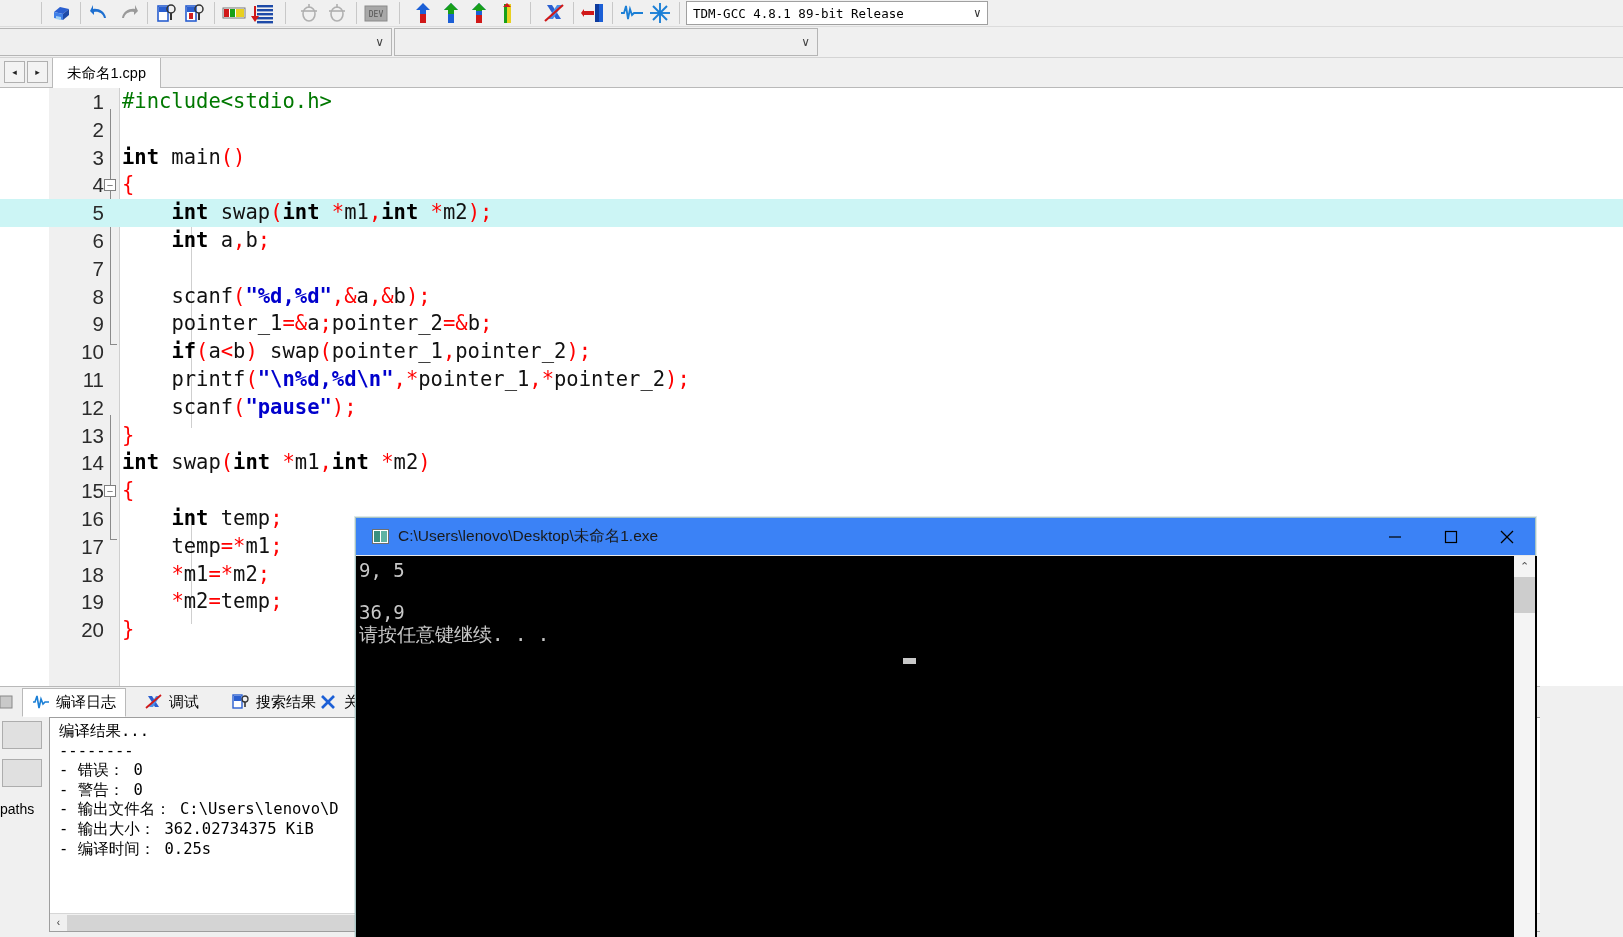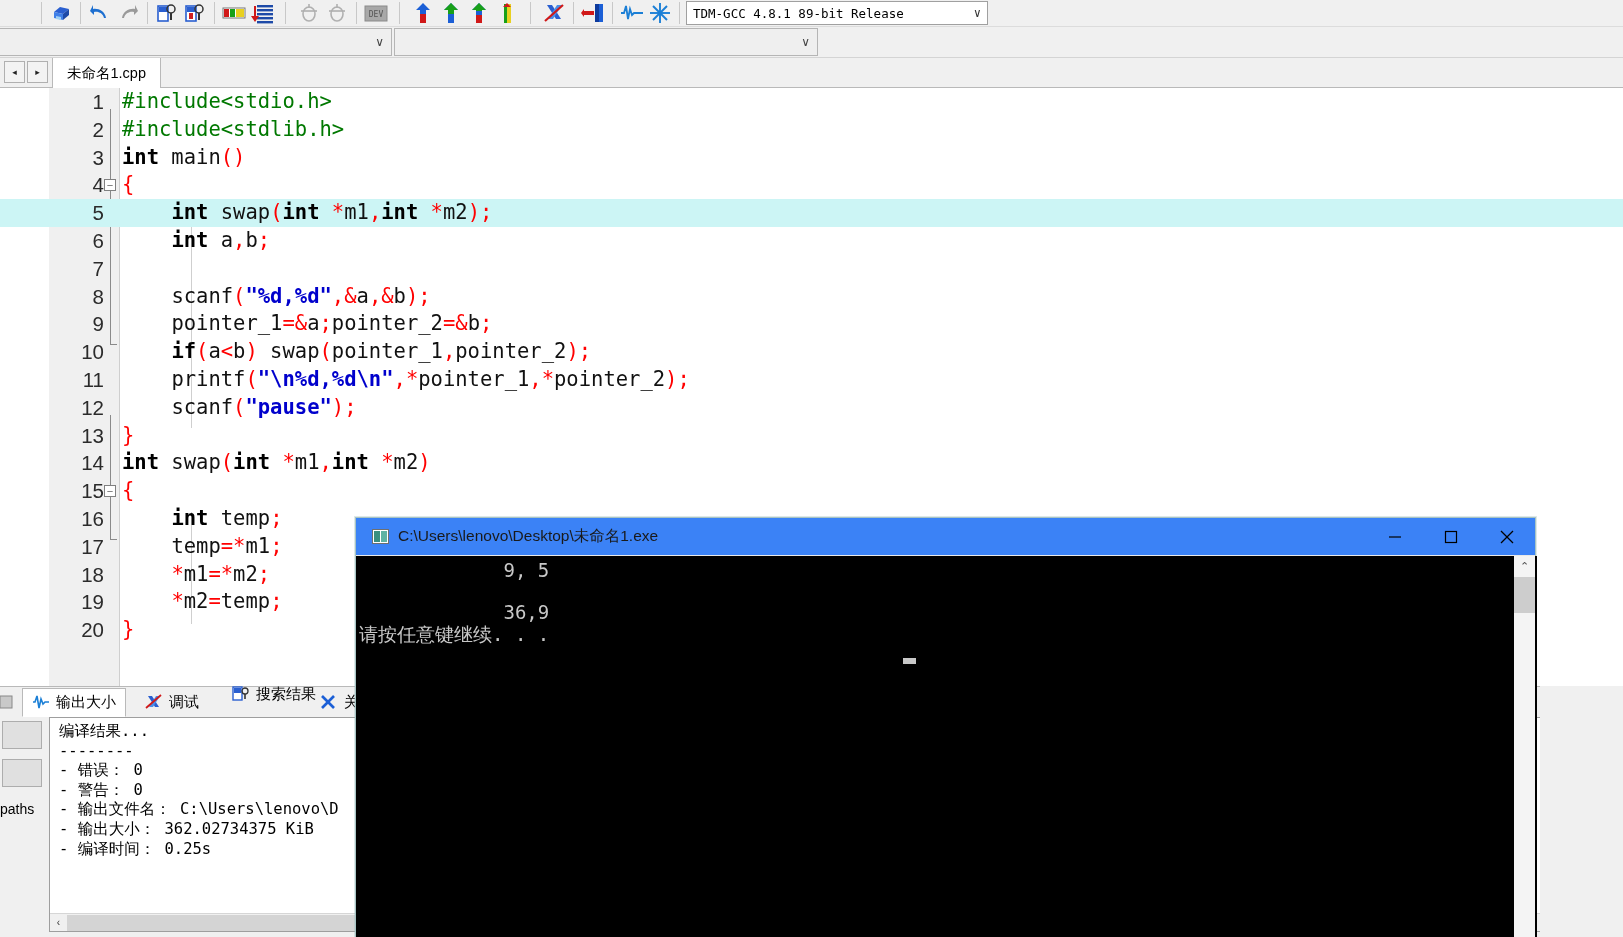--- a/index.html
+++ b/index.html
@@ -298,21 +298,20 @@
     background: #000000;
     overflow: hidden;
   }
   .console-text {
     position: absolute; left: 3px; top: 4px;
     color: #c8c8c8;
     font-family: "DejaVu Sans Mono", monospace;
     font-size: 19px;
     line-height: 21.2px;
     white-space: pre;
-    text-align: right;
   }
   .console-cursor {
     position: absolute;
     left: 547px; top: 102px;
     width: 13px; height: 6px;
     background: #c8c8c8;
   }
   .console-scroll {
     position: absolute; right: 0; top: 38px;
     width: 21px; height: 382px;
@@ -536,21 +535,21 @@
     <div class="fold-line" style="top:21px; height:236px;">
       <div class="cap"></div>
     </div>
     <div class="fold-line" style="top:327px; height:125px;">
       <div class="cap"></div>
     </div>
     <div class="indent-guide" style="left:191px; top:118px; height:222px;"></div>
     <div class="indent-guide" style="left:191px; top:424px; height:112px;"></div>
     <div class="code-area" id="code-area">
         <div class="cl"><span class="lnum">1</span><span class="txt"><span class="pp">#include&lt;stdio.h&gt;</span></span></div>
-        <div class="cl"><span class="lnum">2</span><span class="txt"><span class="pp">#include&lt;stdlib.h&gt;</span></span></div>
+        <div class="cl"><span class="lnum">2</span></div>
         <div class="cl"><span class="lnum">3</span><span class="txt"><span class="k">int</span><span class="n"> main</span><span class="p">()</span></span></div>
         <div class="cl"><span class="lnum">4</span><span class="fold" style="border: 1px solid rgb(128, 128, 128); line-height: 10px; height: 12px; width: 12px; background: rgb(255, 255, 255); top: 8px; position: absolute;">−</span><span class="txt"><span class="p">{</span></span></div>
         <div class="cl hl"><span class="lnum">5</span><span class="txt"><span>    </span><span class="k">int</span><span class="n"> swap</span><span class="p">(</span><span class="k">int</span><span class="n"> </span><span class="p">*</span><span class="n">m1</span><span class="p">,</span><span class="k">int</span><span class="n"> </span><span class="p">*</span><span class="n">m2</span><span class="p">)</span><span class="p">;</span></span></div>
         <div class="cl"><span class="lnum">6</span><span class="txt"><span>    </span><span class="k">int</span><span class="n"> a</span><span class="p">,</span><span class="n">b</span><span class="p">;</span></span></div>
         <div class="cl"><span class="lnum">7</span></div>
         <div class="cl"><span class="lnum">8</span><span class="txt"><span>    </span><span class="n">scanf</span><span class="p">(</span><span class="s">"%d,%d"</span><span class="p">,</span><span class="p">&amp;</span><span class="n">a</span><span class="p">,</span><span class="p">&amp;</span><span class="n">b</span><span class="p">)</span><span class="p">;</span></span></div>
         <div class="cl"><span class="lnum">9</span><span class="txt"><span>    </span><span class="n">pointer_1</span><span class="p">=</span><span class="p">&amp;</span><span class="n">a</span><span class="p">;</span><span class="n">pointer_2</span><span class="p">=</span><span class="p">&amp;</span><span class="n">b</span><span class="p">;</span></span></div>
         <div class="cl"><span class="lnum">10</span><span class="txt"><span>    </span><span class="k">if</span><span class="p">(</span><span class="n">a</span><span class="p">&lt;</span><span class="n">b</span><span class="p">)</span><span class="n"> swap</span><span class="p">(</span><span class="n">pointer_1</span><span class="p">,</span><span class="n">pointer_2</span><span class="p">)</span><span class="p">;</span></span></div>
         <div class="cl"><span class="lnum">11</span><span class="txt"><span>    </span><span class="n">printf</span><span class="p">(</span><span class="s">"\n%d,%d\n"</span><span class="p">,</span><span class="p">*</span><span class="n">pointer_1</span><span class="p">,</span><span class="p">*</span><span class="n">pointer_2</span><span class="p">)</span><span class="p">;</span></span></div>
         <div class="cl"><span class="lnum">12</span><span class="txt"><span>    </span><span class="n">scanf</span><span class="p">(</span><span class="s">"pause"</span><span class="p">)</span><span class="p">;</span></span></div>
@@ -571,31 +570,31 @@
         <div class="bt-tab" style="position: absolute; left: -12px; bottom: 0px;">
           <span class="ti"><svg width="16" height="16" viewBox="0 0 16 16">
               <rect x="2" y="2" width="12" height="12" fill="#c9c9c9" stroke="#888"></rect>
             </svg></span>
           <span>源</span>
         </div>
         <div class="bt-tab active" style="position: absolute; left: 22px; bottom: 0px;">
           <span class="ti"><svg width="18" height="16" viewBox="0 0 18 16">
               <polyline points="1,8 3,8 5,2 7,14 9,5 11,10 13,8 17,8" fill="none" stroke="#1b7fd6" stroke-width="1.6"></polyline>
             </svg></span>
-          <span>输出大小</span>
+          <span>编译日志</span>
         </div>
         <div class="bt-tab" style="position: absolute; left: 135px; bottom: 0px;">
           <span class="ti"><svg width="18" height="16" viewBox="0 0 18 16">
               <path d="M3 2 L7 2 L14 13 L10 13 Z" fill="#2a5fd0"></path>
               <path d="M11 2 L15 2 L8 13 L4 13 Z" fill="#4a8fe8"></path>
               <line x1="1" y1="14" x2="16" y2="1" stroke="#d01818" stroke-width="1.8"></line>
             </svg></span>
           <span>调试</span>
         </div>
-        <div class="bt-tab" style="position: absolute; left: 222px; bottom: 8px;">
+        <div class="bt-tab" style="position: absolute; left: 222px; bottom: 0px;">
           <span class="ti"><svg width="18" height="16" viewBox="0 0 18 16">
               <rect x="1" y="1" width="9" height="13" fill="#fff" stroke="#2a5fd0" stroke-width="1.4"></rect>
               <rect x="2" y="2" width="7" height="5" fill="#2a5fd0"></rect>
               <circle cx="13" cy="5" r="3" fill="none" stroke="#333" stroke-width="1.3"></circle>
               <line x1="13" y1="8" x2="13" y2="13" stroke="#333" stroke-width="1.6"></line>
             </svg></span>
           <span>搜索结果</span>
         </div>
         <div class="bt-tab" style="position: absolute; left: 310px; bottom: 0px;">
           <span class="ti"><svg width="16" height="16" viewBox="0 0 16 16">

